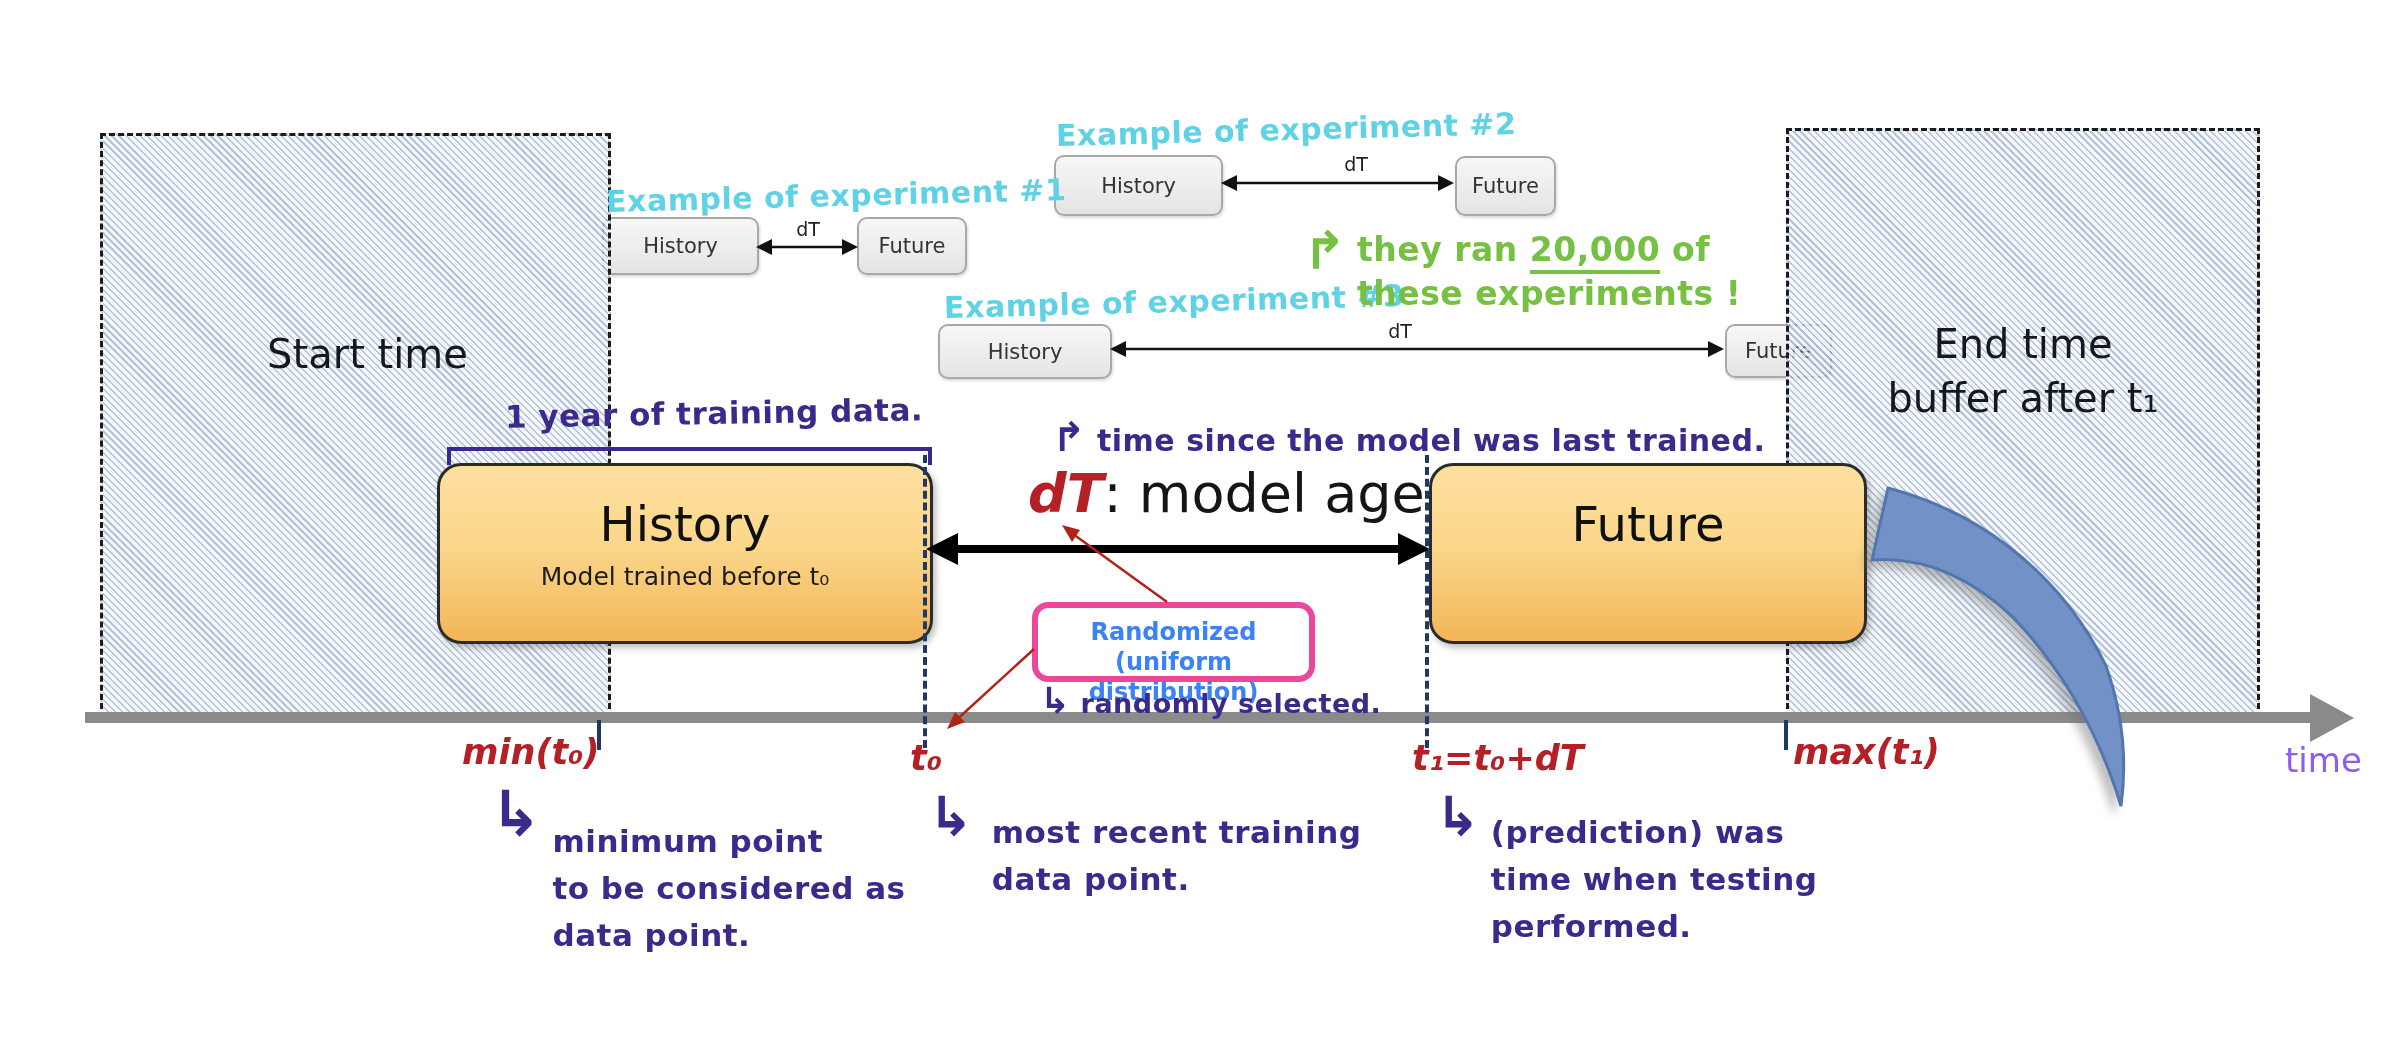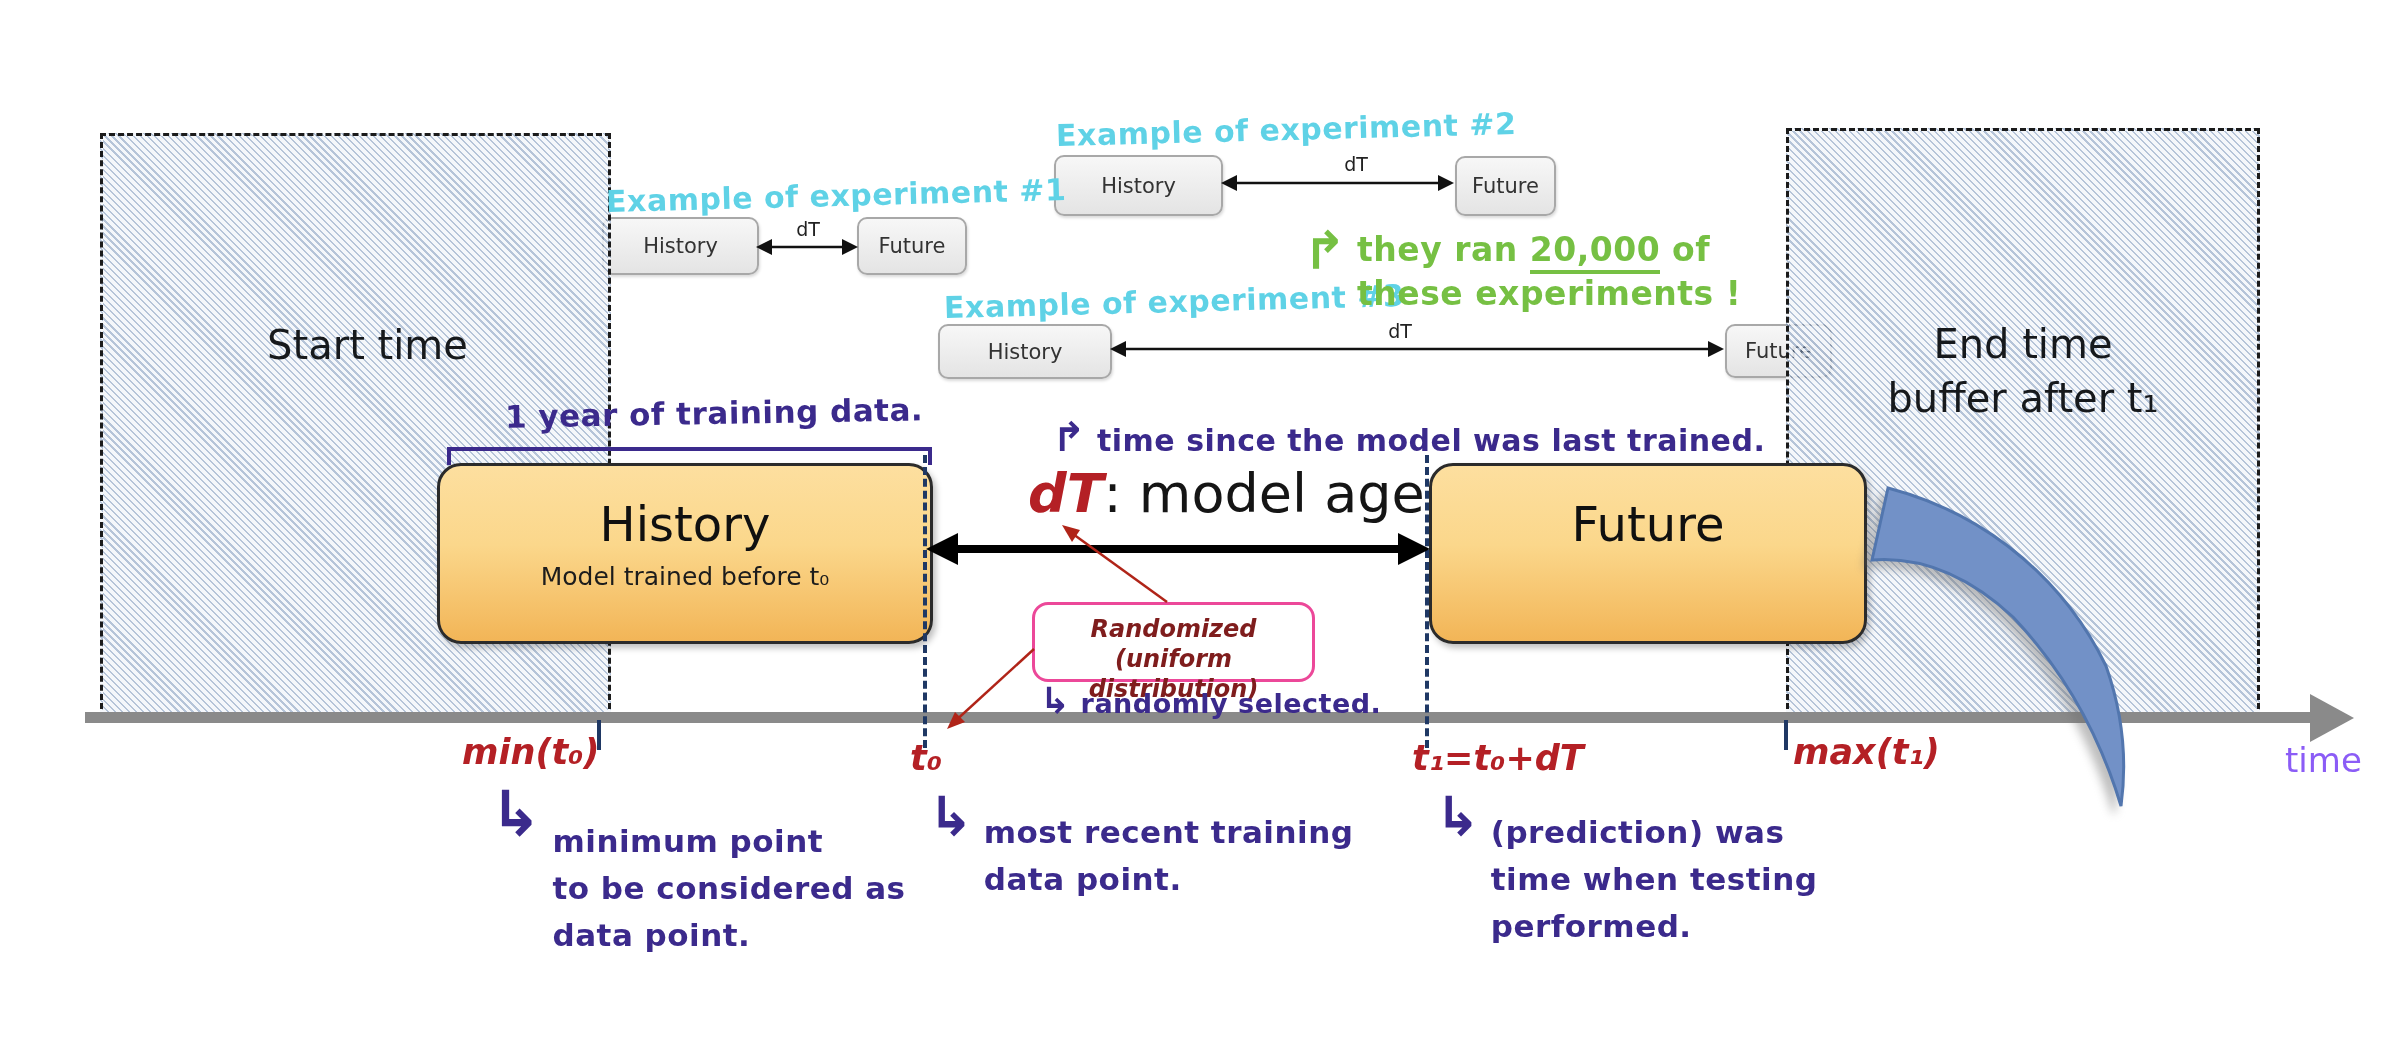--- a/index.html
+++ b/index.html
@@ -49,22 +49,22 @@
   
   .axis-bar{position:absolute;left:85px;top:712px;width:2230px;height:11px;background:#8a8a8a;z-index:3;}
   .axis-head{position:absolute;left:2310px;top:694px;width:0;height:0;z-index:3;
     border-left:44px solid #8a8a8a;border-top:24px solid transparent;border-bottom:24px solid transparent;}
   .axis-label{position:absolute;font-size:35px;font-style:italic;font-weight:bold;color:#b42025;z-index:5;}
   .navy-dash{position:absolute;width:0;border-left:4px dashed #1f3864;z-index:5;}
   .navy-tick{position:absolute;width:0;border-left:4px solid #1f3864;z-index:5;}
   
   .rand-box{
     position:absolute;left:1032px;top:602px;width:283px;height:80px;z-index:5;
-    border:3px solid #ec4899;border-radius:16px;background:#fff;
-    text-align:center;font-style:italic;font-weight:bold;color:#7f1d1d;
+    border:6px solid #ec4899;border-radius:16px;background:#fff;
+    text-align:center;font-weight:bold;color:#3b82f6;
     font-size:24px;line-height:30px;padding-top:9px;box-sizing:border-box;
   }
   .svg-overlay{position:absolute;left:0;top:0;z-index:6;pointer-events:none;}
   .dt-heading{position:absolute;left:1028px;top:462px;z-index:5;font-size:54px;white-space:nowrap;}
   .dt-heading .term{font-style:italic;font-weight:bold;color:#b42025;}
   .dt-heading .rest{color:#151515;}
   .bracket{position:absolute;left:447px;top:447px;width:477px;height:14px;z-index:5;
     border-top:4px solid #3b2a8c;border-left:4px solid #3b2a8c;border-right:4px solid #3b2a8c;}
 </style>
 </head>
@@ -90,21 +90,21 @@
 
   <div class="mini-box" style="left:938px;top:324px;width:170px;height:51px;">
     <span>History</span>
   </div>
   <div class="mini-box" style="left:1725px;top:324px;width:103px;height:50px;">
     <span>Future</span>
   </div>
   <div class="mini-dt" style="left:1380px;top:320px;">dT</div>
 
   <div class="buffer" style="left:100px;top:133px;width:505px;height:579px;">
-    <div class="buffer-label" style="top:182px;margin-left:24px;">
+    <div class="buffer-label" style="top:191px;margin-left:24px;">
       <div>Start time</div>
     </div>
   </div>
   <div class="buffer" style="left:1786px;top:128px;width:468px;height:584px;">
     <div class="buffer-label" style="top:186px;">
       <div>End time</div>
       <div>buffer after t₁</div>
     </div>
   </div>
 
@@ -165,21 +165,21 @@
   <div class="abs hand purple note" style="left:490px;top:786px;">
     <span class="elbow" style="font-size:62px;">↳</span>
     <span class="lines" style="margin-top:32px;">
       <div>minimum point</div>
       <div>to be considered as</div>
       <div>data point.</div>
     </span>
   </div>
   <div class="abs hand purple note" style="left:928px;top:793px;">
     <span class="elbow">↳</span>
-    <span class="lines" style="margin-top:16px;">
+    <span class="lines" style="margin-top:16px;margin-left:8px;">
       <div>most recent training</div>
       <div>data point.</div>
     </span>
   </div>
   <div class="abs hand purple note" style="left:1435px;top:793px;">
     <span class="elbow">↳</span>
     <span class="lines" style="margin-top:16px;">
       <div>(prediction) was</div>
       <div>time when testing</div>
       <div>performed.</div>

